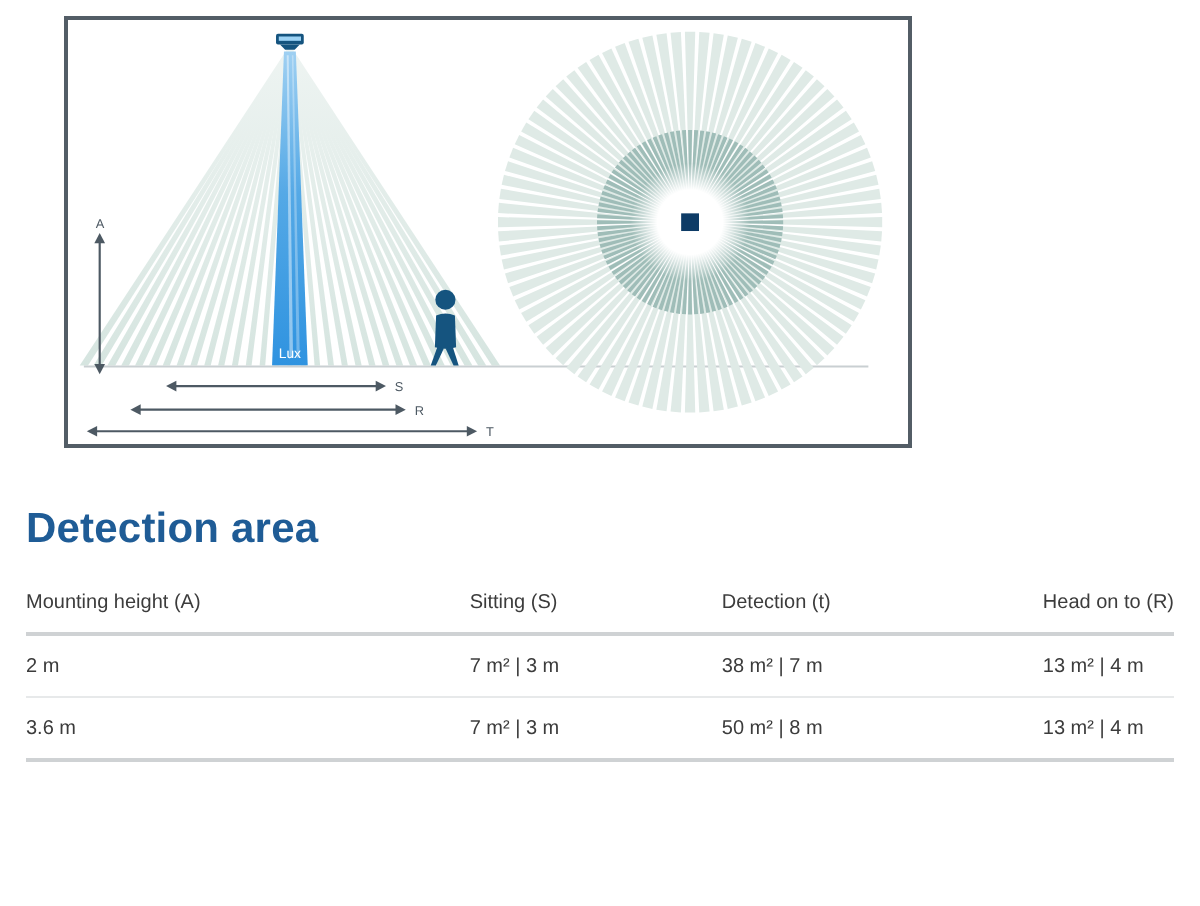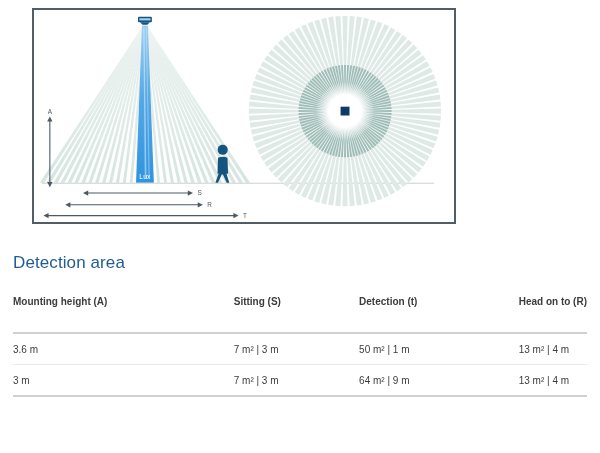--- a/index.html
+++ b/index.html
@@ -36,43 +36,43 @@
     width: 100%;
     height: 100%;
     display: block;
   }
 
   
   #section-heading {
     position: absolute;
     left: 13px;
     top: 253px;
-    font-size: 17px;
-    font-weight: 400;
+    font-size: 21px;
+    font-weight: 700;
     letter-spacing: 0.1px;
     color: #1f5c96;
     font-family: "Liberation Sans", sans-serif;
     white-space: nowrap;
   }
 
   
   #detection-table {
     position: absolute;
     left: 13px;
     top: 296px;
     width: 574px;
     border-collapse: collapse;
     font-size: 10px;
     color: #3c3c3c;
   }
   #detection-table th {
     text-align: left;
-    font-weight: 700;
+    font-weight: 400;
     color: #3c3c3c;
-    padding: 0 0 25px 0;
+    padding: 0 0 9px 0;
     vertical-align: bottom;
     border-bottom: 2px solid #cfd2d4;
     white-space: nowrap;
   }
   #detection-table td {
     text-align: left;
     padding: 10px 0 9px 0;
     border-bottom: 1px solid #e7e9ea;
     white-space: nowrap;
     color: #3c3c3c;
@@ -395,25 +395,25 @@
   <thead>
     <tr>
       <th class="col-a">Mounting height (A)</th>
       <th class="col-b">Sitting (S)</th>
       <th class="col-c">Detection (t)</th>
       <th class="col-d">Head on to (R)</th>
     </tr>
   </thead>
   <tbody>
     <tr>
-      <td>3.6 m</td>
+      <td>2 m</td>
       <td>7 m² | 3 m</td>
-      <td>50 m² | 1 m</td>
+      <td>38 m² | 7 m</td>
       <td>13 m² | 4 m</td>
     </tr>
     <tr>
-      <td>3 m</td>
+      <td>3.6 m</td>
       <td>7 m² | 3 m</td>
-      <td>64 m² | 9 m</td>
+      <td>50 m² | 8 m</td>
       <td>13 m² | 4 m</td>
     </tr>
   </tbody>
 </table>
 
 </body></html>

